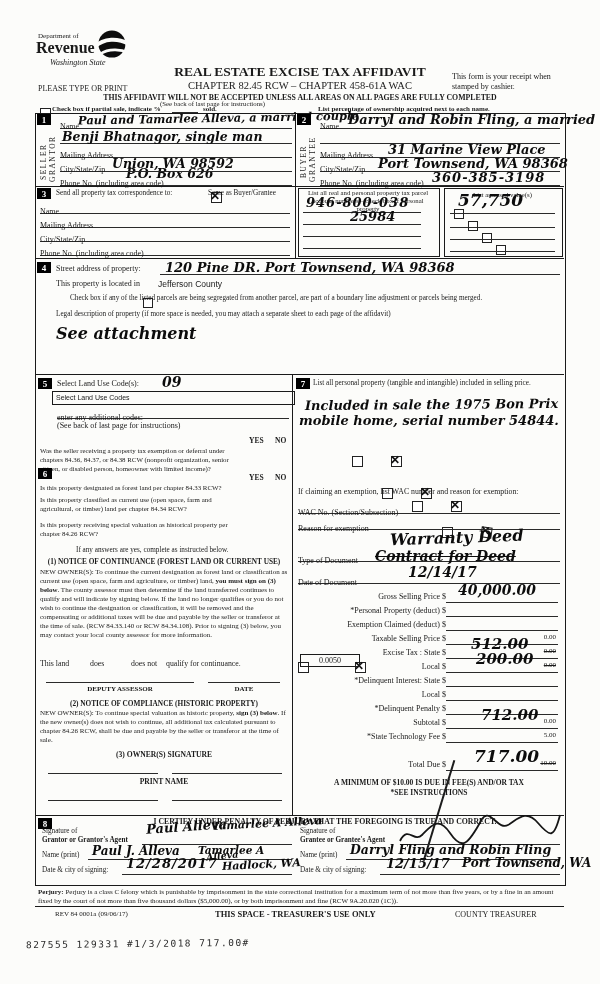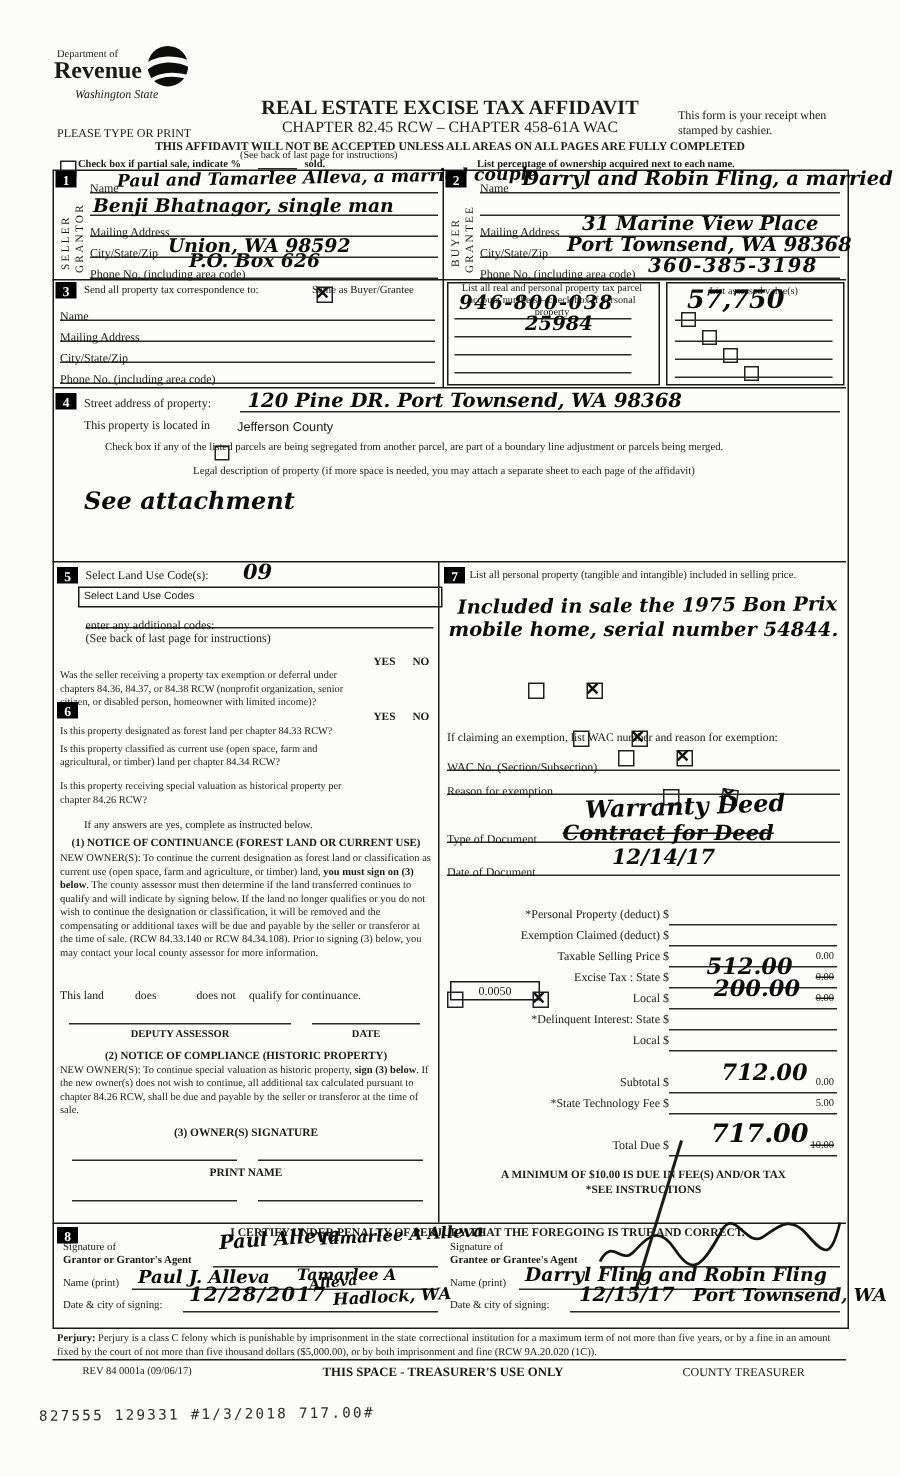--- a/index.html
+++ b/index.html
@@ -134,21 +134,21 @@
 
   
   <div class="a tab" style="left:37px;top:262px;">4</div>
   <span class="a lbl" style="left:56px;top:264px;">Street address of property:</span>
   <div class="a fline" style="left:160px;top:262px;width:400px;height:12px;"></div>
   <div class="a hw" style="left:165px;top:261px;font-size:13px;">120 Pine DR.   Port Townsend, WA 98368</div>
   <span class="a lbl" style="left:56px;top:279px;">This property is located in</span>
   <span class="a sans" style="left:158px;top:279px;font-size:8.5px;">Jefferson County</span>
   <span class="a cb" style="left:57px;top:293px;width:8px;height:8px;"></span>
   <span class="a sm" style="left:70px;top:294px;width:480px;">Check box if any of the listed parcels are being segregated from another parcel, are part of a boundary line adjustment or parcels being merged.</span>
-  <span class="a sm" style="left:56px;top:310px;width:480px;text-align:center;">Legal description of property (if more space is needed, you may attach a separate sheet to each page of the affidavit)</span>
+  <span class="a sm" style="left:56px;top:310px;width:480px;">Legal description of property (if more space is needed, you may attach a separate sheet to each page of the affidavit)</span>
   <div class="a hw" style="left:56px;top:326px;font-size:16px;">See attachment</div>
 
   
   <div class="a tab" style="left:38px;top:378px;">5</div>
   <span class="a lbl" style="left:57px;top:379px;">Select Land Use Code(s):</span>
   <div class="a hw" style="left:162px;top:375px;font-size:14px;">09</div>
   <div class="a box sans" style="left:52px;top:391px;width:238px;height:12px;font-size:7px;padding-left:3px;line-height:12px;">Select Land Use Codes</div>
   <div class="a fline" style="left:57px;top:406px;width:232px;height:12px;"><span class="lbl">enter any additional codes:</span></div>
   <span class="a lbl" style="left:57px;top:421px;">(See back of last page for instructions)</span>
   <span class="a b" style="left:249px;top:436px;font-size:7.5px;">YES</span>
@@ -163,21 +163,21 @@
   <span class="a b" style="left:275px;top:473px;font-size:7.5px;">NO</span>
   <div class="a para" style="left:40px;top:484px;width:205px;font-size:6.9px;">Is this property designated as forest land per chapter 84.33 RCW?</div>
   <span class="a cb" style="left:252px;top:484px;"></span>
   <span class="a cb checked" style="left:276px;top:484px;"></span>
   <div class="a para" style="left:40px;top:496px;width:205px;font-size:6.9px;">Is this property classified as current use (open space, farm and agricultural, or timber) land per chapter 84.34 RCW?</div>
   <span class="a cb" style="left:252px;top:497px;"></span>
   <span class="a cb checked" style="left:276px;top:497px;"></span>
   <div class="a para" style="left:40px;top:521px;width:205px;font-size:6.9px;">Is this property receiving special valuation as historical property per chapter 84.26 RCW?</div>
   <span class="a cb" style="left:252px;top:523px;"></span>
   <span class="a cb checked" style="left:276px;top:523px;transform:rotate(8deg);"></span>
-  <div class="a" style="left:28px;top:546px;font-size:7.2px;padding-left:28px;">If any answers are yes, complete as instructed below.</div>
+  <div class="a" style="left:48px;top:546px;font-size:7.2px;padding-left:28px;">If any answers are yes, complete as instructed below.</div>
   <div class="a b ctr" style="left:38px;top:557px;width:252px;font-size:7.3px;">(1) NOTICE OF CONTINUANCE  (FOREST LAND OR CURRENT USE)</div>
   <div class="a para" style="left:40px;top:568px;width:249px;font-size:7px;"><span>NEW OWNER(S): To continue the current designation as forest land or classification as current use (open space, farm and agriculture, or timber) land, </span><span class="b">you must sign on (3) below</span><span>. The county assessor must then determine if the land transferred continues to qualify and will indicate by signing below. If the land no longer qualifies or you do not wish to continue the designation or classification, it will be removed and the compensating or additional taxes will be due and payable by the seller or transferor at the time of sale. (RCW 84.33.140 or RCW 84.34.108). Prior to signing (3) below, you may contact your local county assessor for more information.</span></div>
   <span class="a" style="left:40px;top:659px;font-size:7.8px;">This land</span>
   <span class="a cb" style="left:78px;top:658px;"></span>
   <span class="a" style="left:90px;top:659px;font-size:7.8px;">does</span>
   <span class="a cb checked" style="left:120px;top:658px;"></span>
   <span class="a" style="left:131px;top:659px;font-size:7.8px;">does not</span>
   <span class="a" style="left:166px;top:659px;font-size:7.8px;">qualify for continuance.</span>
   <div class="a fline" style="left:46px;top:672px;width:148px;height:10px;"></div>
   <div class="a fline" style="left:208px;top:672px;width:72px;height:10px;"></div>
@@ -200,28 +200,30 @@
   <div class="a" style="left:298px;top:487px;font-size:7.8px;">If claiming an exemption, list WAC number and reason for exemption:</div>
   <div class="a fline" style="left:298px;top:517px;width:262px;height:12px;"><span class="lbl">Reason for exemption</span></div>
   <div class="a fline" style="left:298px;top:501px;width:262px;height:12px;"><span class="lbl">WAC No. (Section/Subsection)</span></div>
   <div class="a fline" style="left:298px;top:549px;width:262px;height:12px;"><span class="lbl">Type of Document</span></div>
   <div class="a hw" style="left:390px;top:530px;font-size:16px;transform:rotate(-2deg);">Warranty Deed</div>
   <div class="a hw strike" style="left:375px;top:549px;font-size:14px;">Contract for Deed</div>
   <div class="a fline" style="left:298px;top:571px;width:262px;height:12px;"><span class="lbl">Date of Document</span></div>
   <div class="a hw" style="left:408px;top:565px;font-size:14px;">12/14/17</div>
 
   
+  <div class="mrow" style="top:585px;"><span class="mlabel">Gross Selling Price  $</span><span class="mline" style="width:112px;"><span class="hw" style="position:absolute;left:12px;top:-7px;font-size:14px;">40,000.00</span></span></div>
   <div class="mrow" style="top:599px;"><span class="mlabel">*Personal Property (deduct)  $</span><span class="mline" style="width:112px;"></span></div>
   <div class="mrow" style="top:613px;"><span class="mlabel">Exemption Claimed (deduct)  $</span><span class="mline" style="width:112px;"></span></div>
   <div class="mrow" style="top:627px;"><span class="mlabel">Taxable Selling Price  $</span><span class="mline" style="width:112px;"><span class="printedval">0.00</span></span></div>
   <div class="mrow" style="top:641px;"><span class="mlabel">Excise Tax : State  $</span><span class="mline" style="width:112px;"><span class="hw" style="position:absolute;left:25px;top:-9px;font-size:15px;">512.00</span><span class="printedval strike">0.00</span></span></div>
   <div class="a box ctr" style="left:300px;top:654px;width:58px;height:11px;font-size:8px;line-height:11px;">0.0050</div>
   <div class="mrow" style="top:655px;"><span class="mlabel">Local  $</span><span class="mline" style="width:112px;"><span class="hw" style="position:absolute;left:30px;top:-8px;font-size:15px;">200.00</span><span class="printedval strike">0.00</span></span></div>
   <div class="mrow" style="top:669px;"><span class="mlabel">*Delinquent Interest: State  $</span><span class="mline" style="width:112px;"></span></div>
   <div class="mrow" style="top:683px;"><span class="mlabel">Local  $</span><span class="mline" style="width:112px;"></span></div>
+  <div class="mrow" style="top:697px;"><span class="mlabel">*Delinquent Penalty  $</span><span class="mline" style="width:112px;"></span></div>
   <div class="mrow" style="top:711px;"><span class="mlabel">Subtotal  $</span><span class="mline" style="width:112px;"><span class="hw" style="position:absolute;left:35px;top:-8px;font-size:15px;">712.00</span><span class="printedval">0.00</span></span></div>
   <div class="mrow" style="top:725px;"><span class="mlabel">*State Technology Fee  $</span><span class="mline" style="width:112px;"><span class="printedval">5.00</span></span></div>
   <div class="mrow" style="top:753px;"><span class="mlabel">Total Due  $</span><span class="mline" style="width:112px;"><span class="hw" style="position:absolute;left:28px;top:-10px;font-size:17px;">717.00</span><span class="printedval strike">10.00</span></span></div>
 
   <div class="a b ctr" style="left:298px;top:778px;width:262px;font-size:7.5px;">A MINIMUM OF $10.00 IS DUE IN FEE(S) AND/OR TAX</div>
   <div class="a b ctr" style="left:298px;top:788px;width:262px;font-size:7.5px;">*SEE INSTRUCTIONS</div>
   <div class="a" style="left:438px;top:758px;width:2px;height:105px;background:#1c1c1c;transform:rotate(17deg);"></div>
 
   
   <div class="a tab" style="left:38px;top:818px;">8</div>

